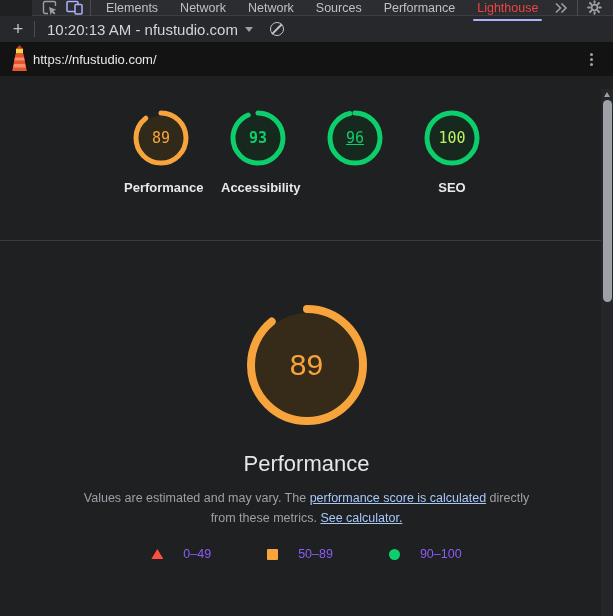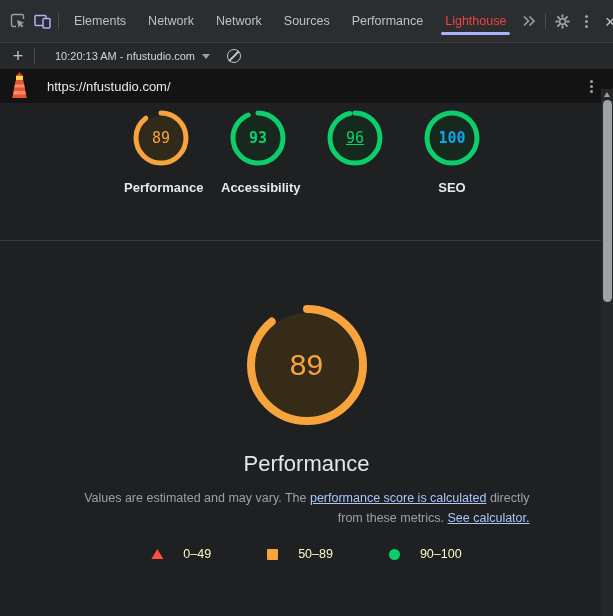--- a/index.html
+++ b/index.html
@@ -6,22 +6,22 @@
   html,body { width:613px; height:616px; }
   body {
     background:#1f2022;
     font-family:"Liberation Sans", sans-serif;
     color:#bdc1c6;
     overflow:hidden;
     position:relative;
   }
   
   .tabsbar {
-    height:43px; background:#2b2d30; border-bottom:1px solid #3c3e41;
-    display:flex; align-items:center; padding-left:6px;
+    height:16px; background:#2b2d30; border-bottom:1px solid #3c3e41;
+    display:flex; align-items:center; padding-left:6px;margin-left:32px;
   }
   .iconbtn { display:flex; align-items:center; justify-content:center;
     width:24px; height:24px; cursor:pointer; flex:none; }
   .vsep { width:1px; height:16px; background:#4a4c4f; margin:0 4px; flex:none; }
   .tab {
     padding:0 11px; height:27px; display:flex; align-items:center;
     font-size:12.5px; color:#bdc1c6; position:relative; white-space:nowrap; cursor:pointer;
   }
   .tab.active { color:#ef4444; }
   .tab.active::after {
@@ -31,32 +31,32 @@
   .tabsbar .spacer { flex:1; }
   .glyph { font-size:17px; color:#bdc1c6; line-height:1; }
   .kebab { width:3px; height:3px; border-radius:50%; background:#9aa0a6;
     box-shadow:0 -5px 0 #9aa0a6, 0 5px 0 #9aa0a6; }
   
   .lhbar {
     height:27px; background:#26282b; border-bottom:1px solid #111;
     display:flex; align-items:center; padding-left:6px;
   }
   .report-selector { display:flex; align-items:center; gap:7px;
-    font-size:11px; color:#d2d5d9; padding:0 8px; cursor:pointer;margin-left:8px; }
+    font-size:15px; color:#d2d5d9; padding:0 8px; cursor:pointer; }
   .caret-down { width:0; height:0; border-left:4px solid transparent;
     border-right:4px solid transparent; border-top:5px solid #9aa0a6; }
   .block-icon { width:14px; height:14px; border:1.6px solid #c2c6ca;
     border-radius:50%; position:relative; }
   .block-icon::after { content:""; position:absolute; left:50%; top:-1px; bottom:-1px;
     width:1.6px; margin-left:-0.8px; background:#c2c6ca; transform:rotate(45deg); }
   
   .urlbar {
     height:33px; background:#131314; display:flex; align-items:center; padding:0 10px;
   }
-  .url-text { font-size:13px; color:#e6e8ea; margin-left:18px; flex:1; }
+  .url-text { font-size:13px; color:#e6e8ea; margin-left:4px; flex:1; }
   
   .content { position:absolute; top:89px; left:0; right:0; bottom:0;border-radius:32px; }
   .summary {
     height:152px; border-bottom:1px solid #3a3b3e;
     display:flex; justify-content:center; gap:0; padding-top:21px;
   }
   .gauge-cell { width:97px; display:flex; flex-direction:column; align-items:center; }
   .gauge { position:relative; width:56px; height:56px; cursor:pointer; }
   .gauge svg { display:block; }
   .gauge .arc { fill:none; stroke-linecap:round; }
@@ -68,27 +68,27 @@
     margin-top:13px; max-width:74px; text-align:center;
     font-size:13px; font-weight:bold; color:#e6e8ea; line-height:17px;
   }
   
   .big-gauge-wrap { width:124px; margin:62px auto 0; }
   .gauge.big { width:124px; height:124px; }
   .gauge.big .score { font-family:"Liberation Sans", sans-serif; font-size:30px; }
   .perf-title { margin-top:24px; text-align:center; font-size:22px;
     font-weight:500; color:#e4e6e8; }
   .note {
-    width:446px; margin:11px auto 0; text-align:right;
+    width:446px; margin:11px auto 0; text-align:center;
     font-size:12.5px; line-height:20px; color:#9aa0a6;
   }
   .note a { color:#a8c7fa; text-decoration:underline; cursor:pointer; }
   .legend { margin-top:19px; display:flex; justify-content:center; gap:56px; }
   .legend-item { display:flex; align-items:center; gap:20px;
-    font-size:12.5px; color:#fef9c3; }
+    font-size:12.5px; color:#8b5cf6; }
   .marker { display:inline-block; width:11px; height:11px; }
   .marker.triangle { clip-path:polygon(50% 0, 0 100%, 100% 100%); height:10px; width:12px; }
   .marker.square { border-radius:1px; }
   .marker.circle { border-radius:50%; }
   
   .scrollbar { position:absolute; top:0; bottom:0; right:0; width:12px; background:#242629; }
   .scroll-up { position:absolute; top:3px; left:2.5px; width:0; height:0;
     border-left:3.5px solid transparent; border-right:3.5px solid transparent;
     border-bottom:5px solid #9aa0a6; }
   .scroll-thumb { position:absolute; top:11px; left:1.5px; width:9px; height:202px;
@@ -209,21 +209,21 @@
         </svg>
         <div class="score" style="color: rgb(12, 206, 107); text-decoration: underline;">96</div>
       </div>
     </div>
     <div class="gauge-cell">
       <div class="gauge">
         <svg width="56" height="56" viewBox="0 0 56 56">
           <circle class="tint" cx="28" cy="28" r="22.5" style="fill: rgb(23, 41, 31);"></circle>
           <circle class="arc" cx="28" cy="28" r="25" stroke-width="5" transform="rotate(-90 28 28)" style="stroke: rgb(12, 206, 107); stroke-dasharray: 157.08, 157.08;"></circle>
         </svg>
-        <div class="score" style="color: #0ea5e9; font-weight: bold;">100</div>
+        <div class="score" style="color: #bef264;">100</div>
       </div>
       <div class="gauge-label">SEO</div>
     </div>
   </div>
 
   <div class="big-gauge-wrap">
     <div class="gauge big">
       <svg width="124" height="124" viewBox="0 0 124 124">
         <circle class="tint" cx="62" cy="62" r="52" style="fill: rgb(53, 43, 24);"></circle>
         <circle class="arc" cx="62" cy="62" r="56" stroke-width="8" transform="rotate(-90 62 62)" style="stroke: rgb(247, 164, 60); stroke-dasharray: 313.154, 351.858;"></circle>

